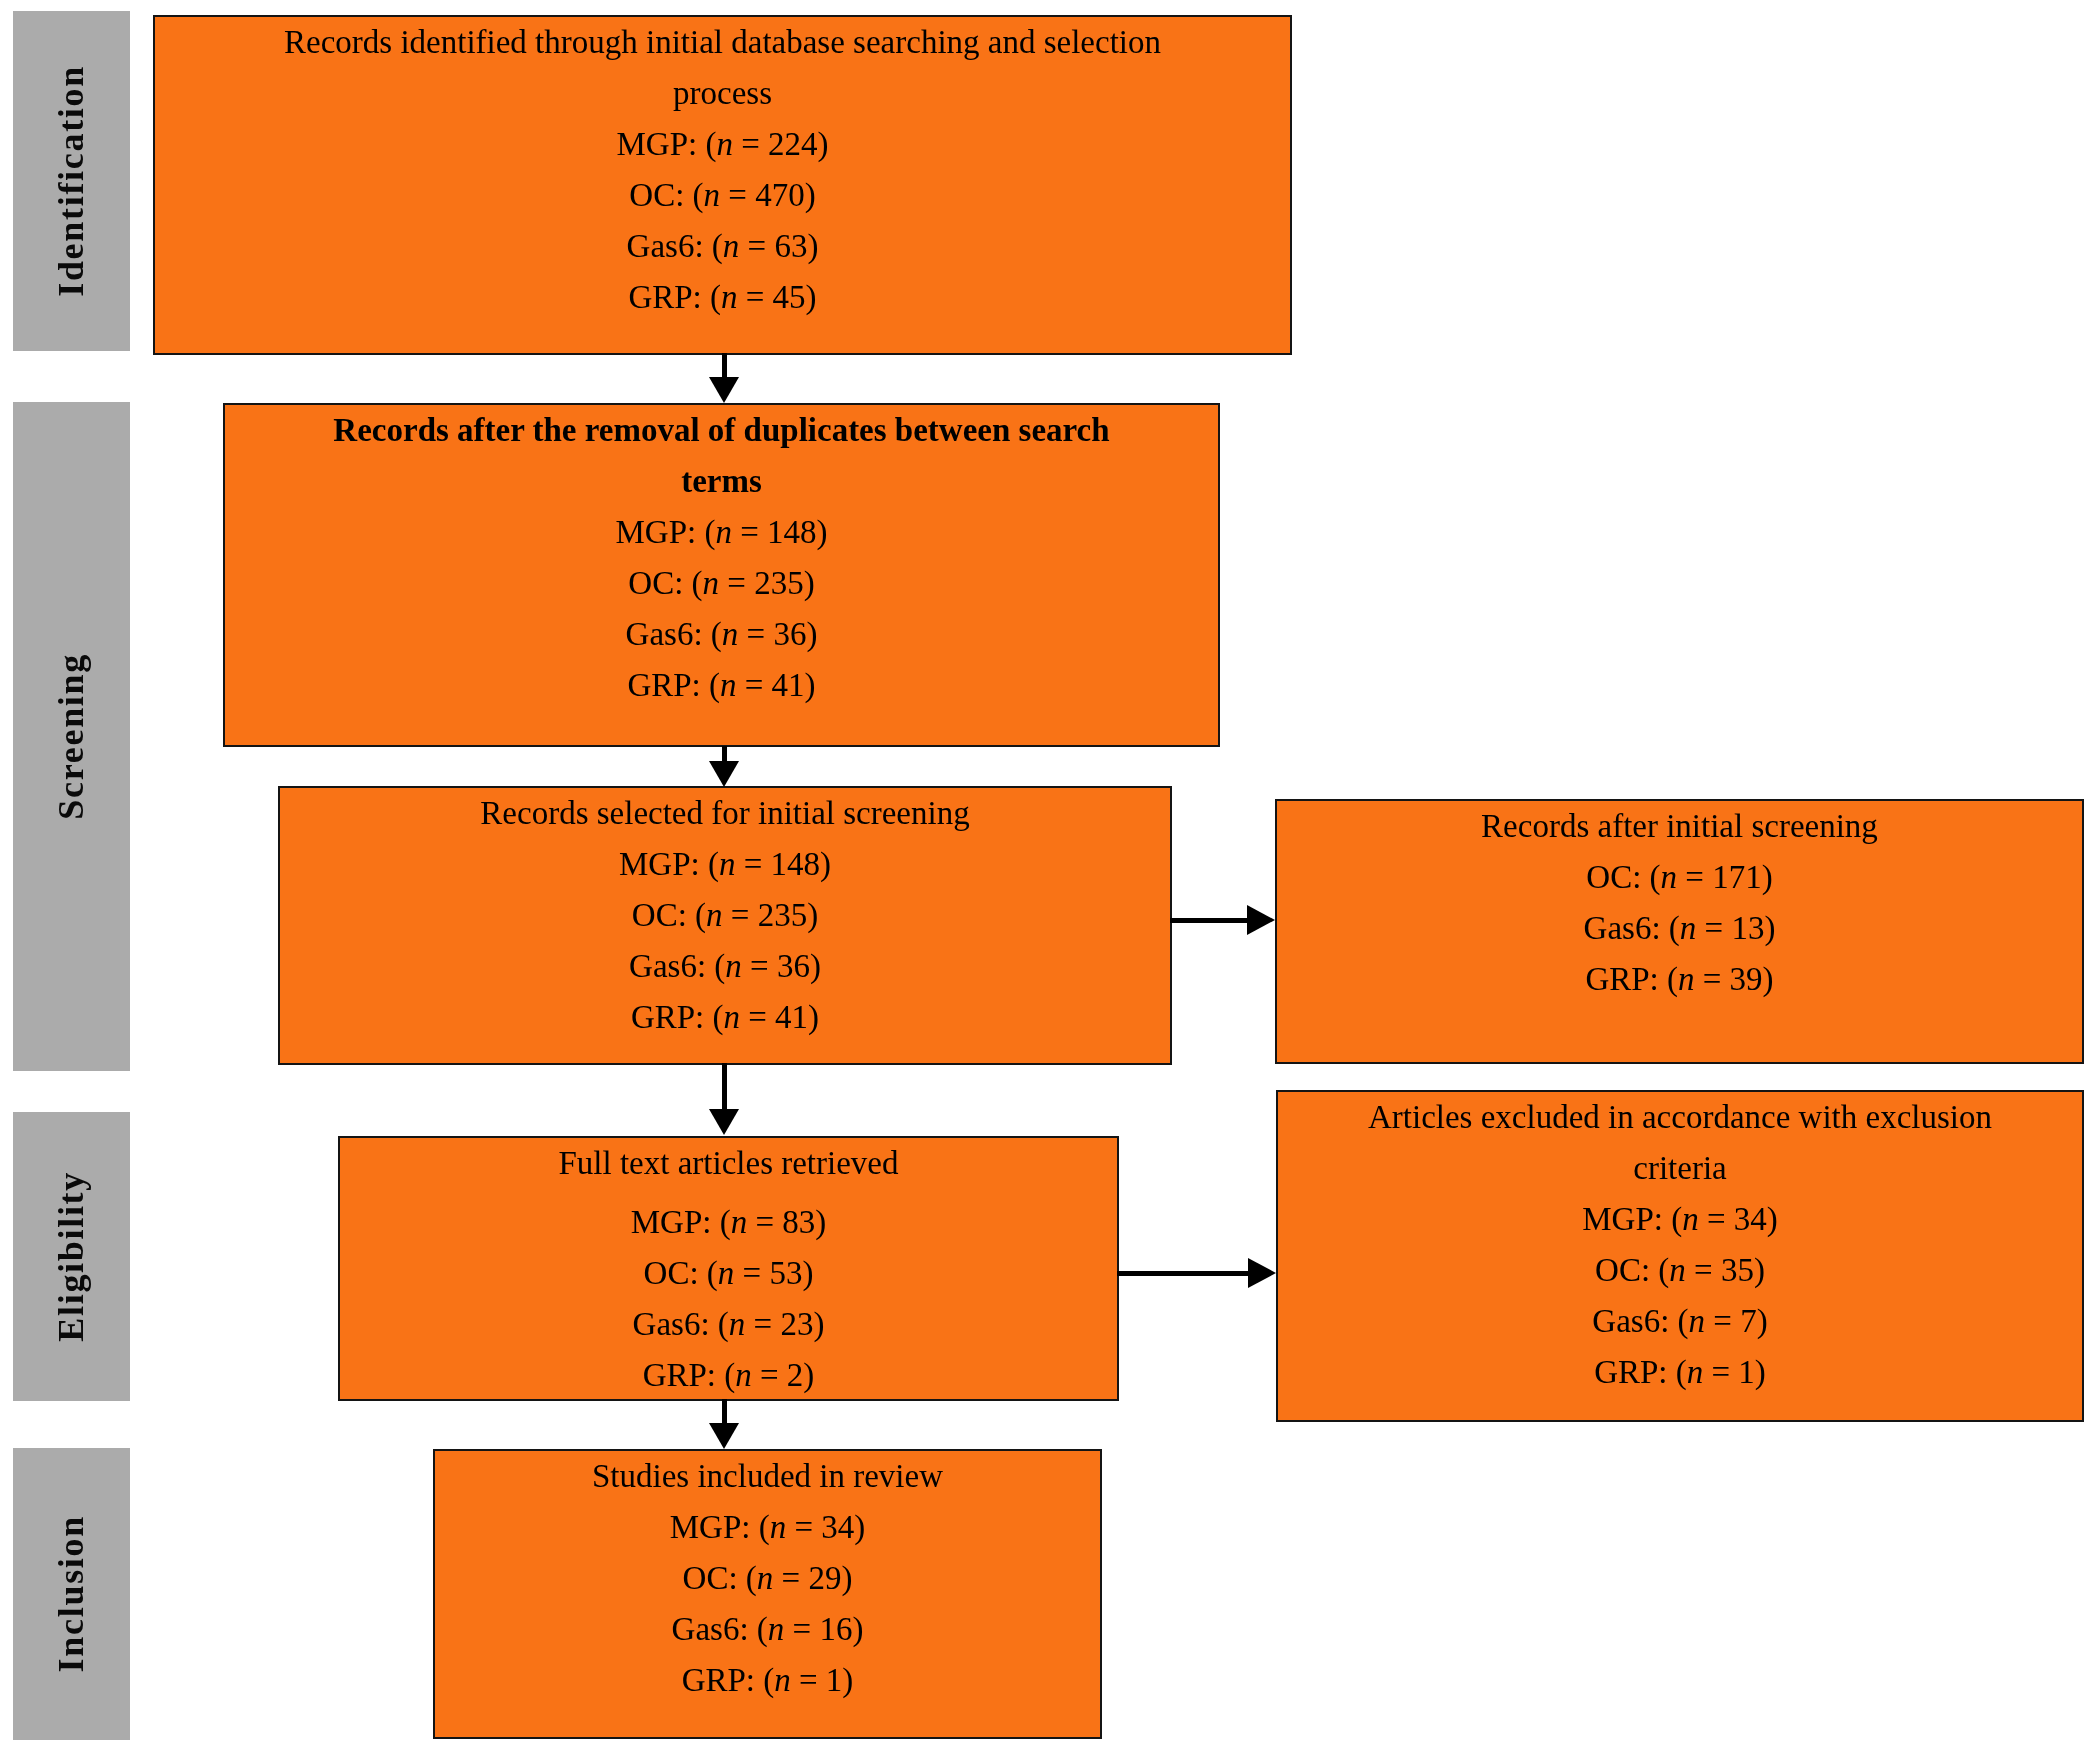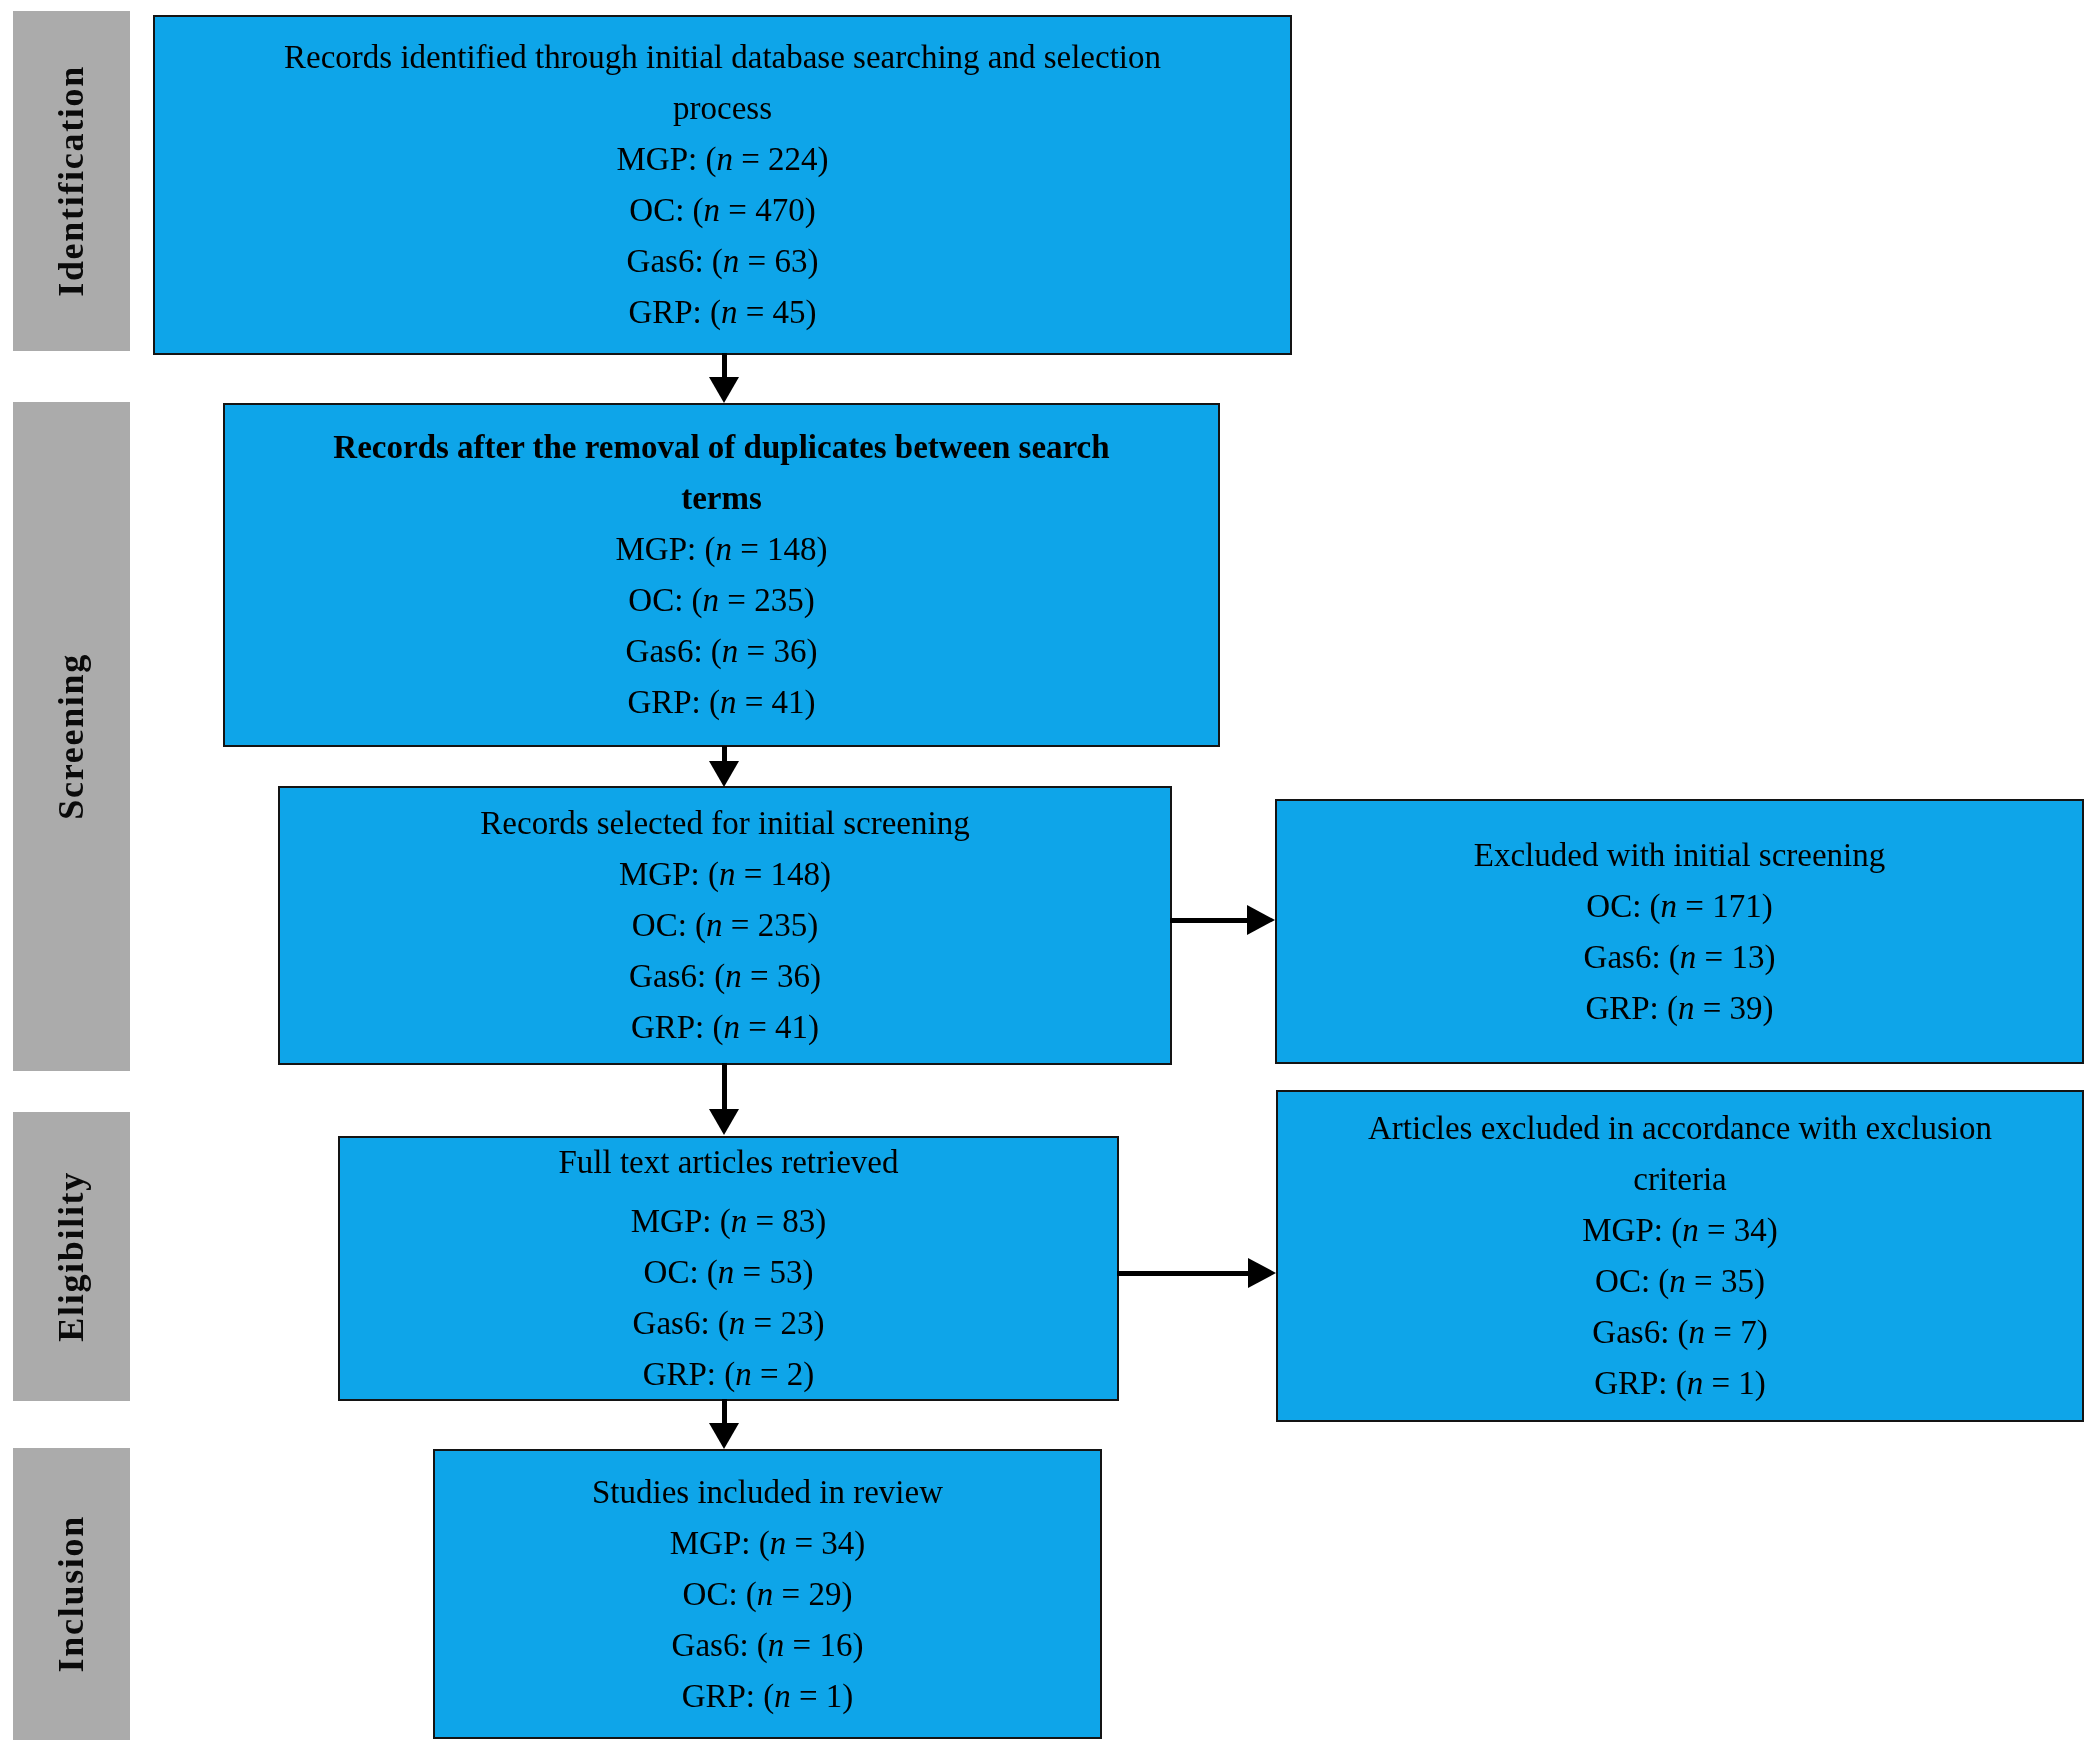--- a/index.html
+++ b/index.html
@@ -36,26 +36,25 @@
     color: #0a0a0a;
   }
   #stage-identification { top: 11.4px;   height: 340px;  }
   #stage-screening      { top: 402px;  height: 669px; }
   #stage-eligibility    { top: 1112px; height: 289px;  }
   #stage-inclusion      { top: 1448px; height: 292px;  }
 
   
   .box {
     position: absolute;
-    background: #0ea5e9;
+    background: #f97316;
     border: 2.9px solid #141414;
     box-sizing: border-box;
     display: flex;
     flex-direction: column;
-    justify-content: center;
     text-align: center;
     font-size: 33px;
     line-height: 51px;
   }
   .box-title { margin: 0 auto; }
   .counts { margin: 0; }
   .count-line { white-space: nowrap; }
 
   #box-identified         { left: 153px;  top: 15.4px;   width: 1139px; height: 340px; }
   #box-deduplicated       { left: 223px;  top: 403px;  width: 997px; height: 344px; }
@@ -157,21 +156,21 @@
     <div class="box-title">Records selected for initial screening</div>
     <div class="counts">
         <div class="count-line"><span>MGP: (</span><i>n</i><span> = 148)</span></div>
         <div class="count-line"><span>OC: (</span><i>n</i><span> = 235)</span></div>
         <div class="count-line"><span>Gas6: (</span><i>n</i><span> = 36)</span></div>
         <div class="count-line"><span>GRP: (</span><i>n</i><span> = 41)</span></div>
       </div>
   </div>
 
   <div class="box" id="box-excluded-screening">
-    <div class="box-title">Excluded with initial screening</div>
+    <div class="box-title">Records after initial screening</div>
     <div class="counts">
         <div class="count-line"><span>OC: (</span><i>n</i><span> = 171)</span></div>
         <div class="count-line"><span>Gas6: (</span><i>n</i><span> = 13)</span></div>
         <div class="count-line"><span>GRP: (</span><i>n</i><span> = 39)</span></div>
       </div>
   </div>
 
   <div class="box" id="box-fulltext">
     <div class="box-title">Full text articles retrieved</div>
     <div class="counts">

